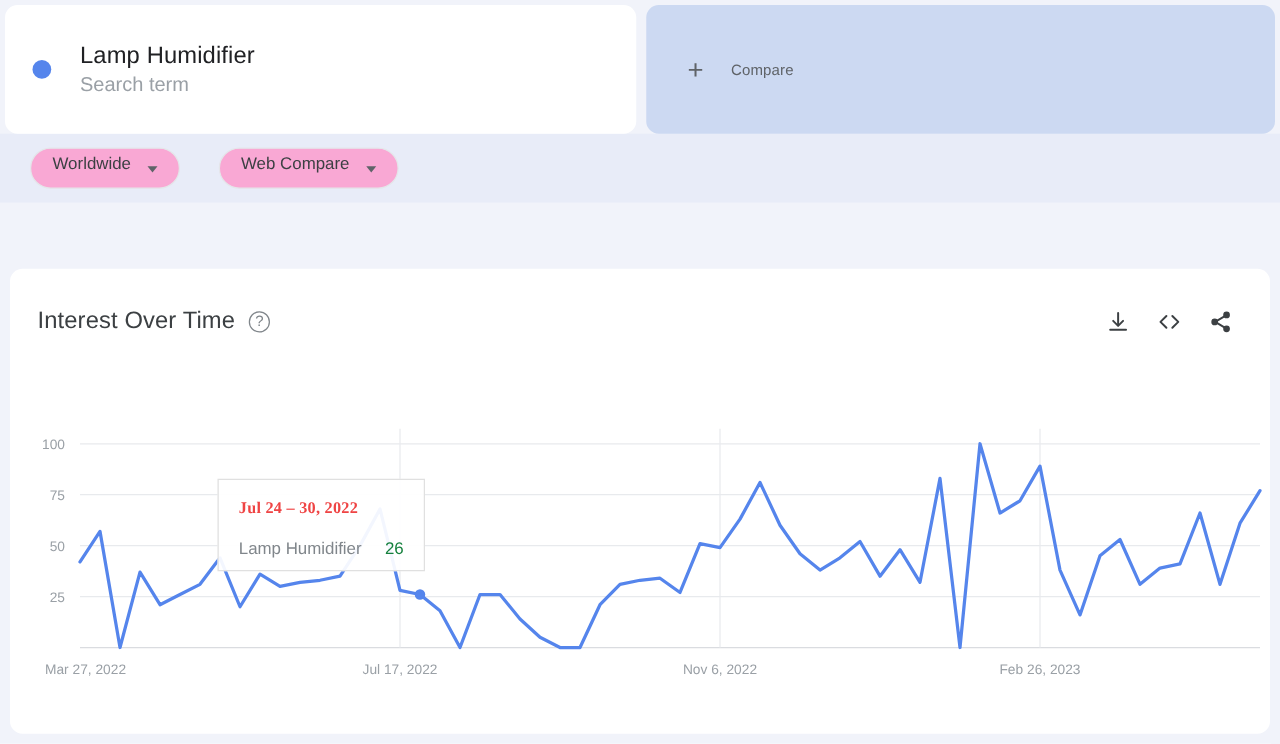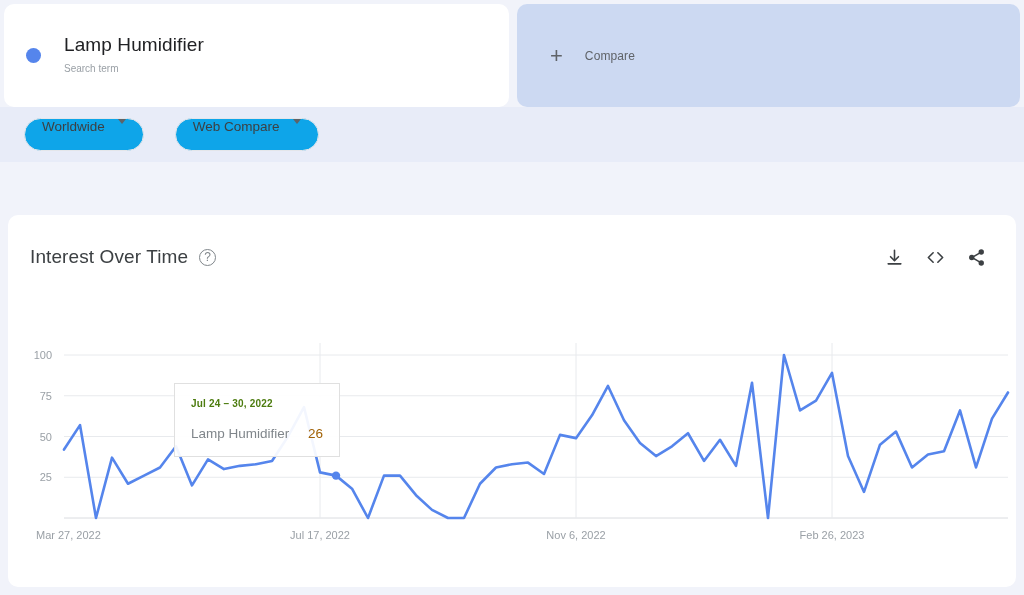--- a/index.html
+++ b/index.html
@@ -45,21 +45,21 @@
     flex-direction: column;
     justify-content: center;
   }
   .term-title {
     font-size: 19px;
     color: #202124;
     line-height: 24px;
     letter-spacing: .1px;
   }
   .term-sub {
-    font-size: 10px;
+    font-size: 16px;
     color: #9aa0a6;
     line-height: 20px;
     margin-top: 2px;
   }
   .compare-card {
     flex: 1 1 auto;
     background: #ccd9f2;
     border-radius: 10px;
     display: flex;
     align-items: center;
@@ -83,27 +83,27 @@
   .filter-bar {
     background: #e8ecf8;
     height: 55px;
     display: flex;
     align-items: center;
     padding-left: 24px;
     gap: 31px;
     box-sizing: border-box;
   }
   .chip {
-    background: #0ea5e9;
+    background: #f9a8d4;
     border: 1px solid #e4e6ea;
     border-radius: 20px;
     height: 33px;
     display: flex;
-    align-items: flex-start;
-    padding: 0 17px;
+    align-items: flex-end;
+    padding: 12px 17px;
     box-sizing: border-box;
     font-size: 13.5px;
     color: #3c4043;
     gap: 13px;
     white-space: nowrap;
   }
   .caret {
     width: 0;
     height: 0;
     border-left: 4.5px solid transparent;
@@ -170,37 +170,38 @@
     left: 174px;
     top: 383px;
     width: 166px;
     height: 74px;
     background: rgba(255,255,255,0.93);
     border: 1px solid #e0e0e0;
     box-sizing: border-box;
     padding: 14px 16px 0 16px;
   }
   .tt-date {
-    font-size: 10px;
-    color: #4d7c0f;
+    font-size: 13px;
+    color: #ef4444;
     font-weight: bold;
     letter-spacing: .2px;
+    font-family: Liberation Serif, serif;
   }
   .tt-row {
     display: flex;
     align-items: center;
     margin-top: 17px;
   }
   .tt-name {
     font-size: 13.5px;
     color: #80868b;
   }
   .tt-val {
     font-size: 13.5px;
-    color: #a16207;
+    color: #15803d;
     margin-left: auto;
   }
 </style>
 </head>
 <body>
 
 <div class="term-row">
   <div class="term-card">
     <span class="term-dot"></span>
     <span class="term-texts">

